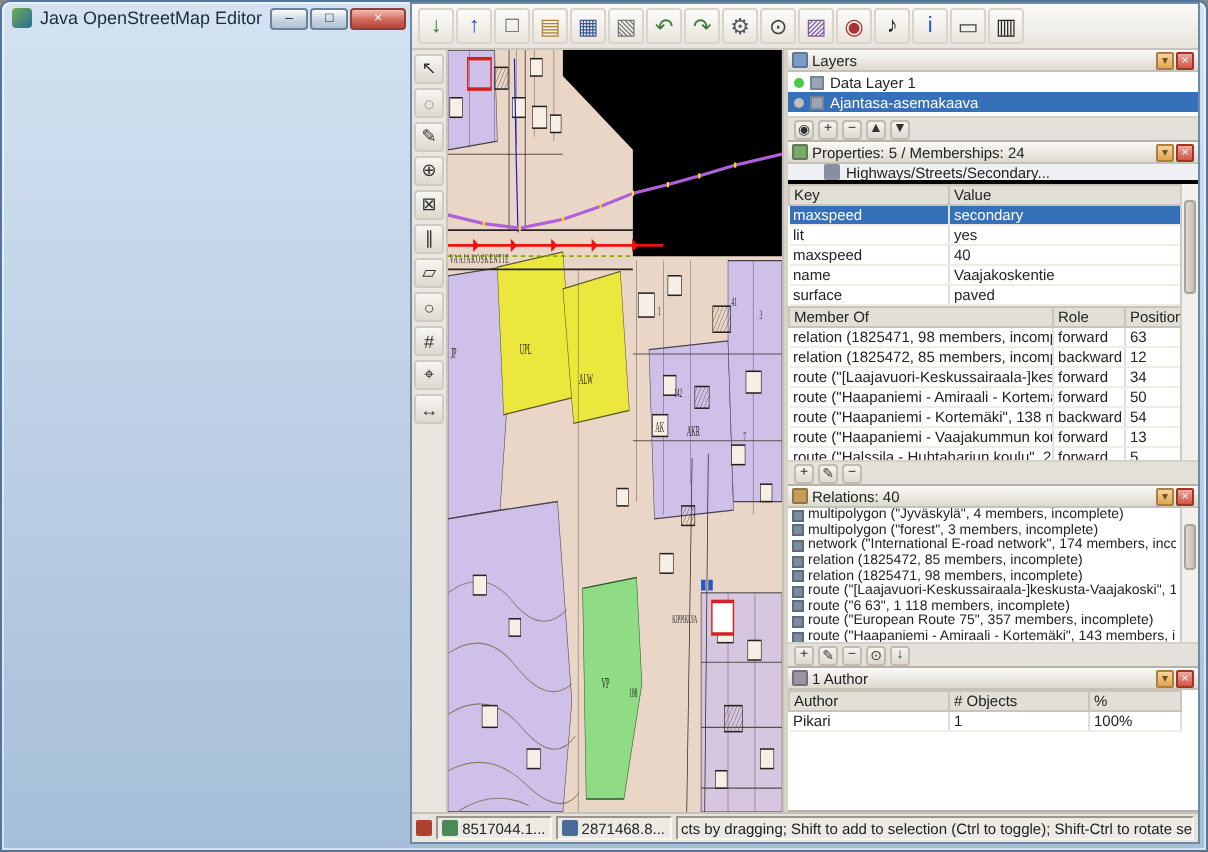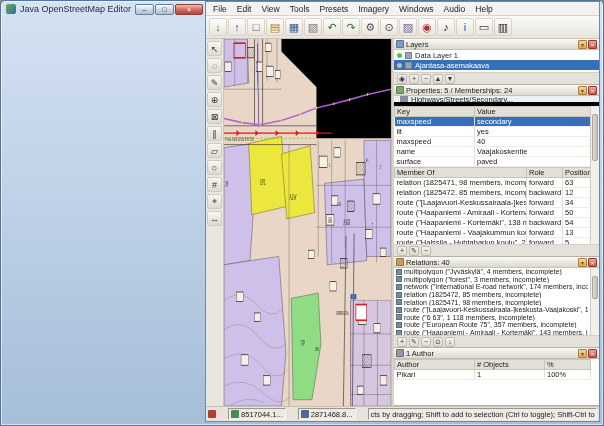--- a/index.html
+++ b/index.html
@@ -33,68 +33,56 @@
 .mini{width:9px;height:9px;font-size:6px;line-height:8px;text-align:center;background:linear-gradient(#f6d59e,#dfa64e);border:1px solid #ae7e3e;border-radius:1px;color:#6f5220}
 .mini.red{background:linear-gradient(#efa69e,#cf5646);border-color:#9e3626;color:#fff}
 .layerlist{flex:1;background:#fff}
 .layerrow{height:10px;display:flex;align-items:center;gap:3px;padding:0 3px;white-space:nowrap;overflow:hidden}
 .layerrow.sel{background:#3670b8;color:#fff}
 .led{width:5px;height:5px;border-radius:50%;background:#c2beb4;flex:none}
 .layerrow.active .led{background:#44cc44}
 .lico{width:7px;height:7px;background:#9aa6b8;border:1px solid #78848f;flex:none}
 .ptools{height:12px;flex:none;display:flex;align-items:center;gap:2px;padding:0 3px;border-top:1px solid #d5d1c7;background:#e4e1da}
 .ptool{width:10px;height:10px;display:flex;align-items:center;justify-content:center;font-size:7px;border:1px solid #c0bcb2;background:linear-gradient(#f6f4ef,#ddd9cf);border-radius:2px;color:#333}
-.presetrow{height:10px;flex:none;display:flex;align-items:center;gap:3px;padding:0 6px;background:#eef0f4;border-bottom:4px solid #000000;white-space:nowrap;overflow:hidden}
+.presetrow{height:10px;flex:none;display:flex;align-items:center;gap:3px;padding:0 18px;background:#eef0f4;border-bottom:2px solid #000000;white-space:nowrap;overflow:hidden}
 .pre-ic{width:8px;height:8px;background:#8890a0;border-radius:1px;flex:none}
 .pbody{flex:1;position:relative;background:#fff;overflow:hidden}
 table{border-collapse:collapse;table-layout:fixed;width:196px;font-size:7.5px}
 th{background:#e2dfd7;border:1px solid #c8c4ba;font-weight:normal;text-align:left;padding:0 2px;height:9px;overflow:hidden;white-space:nowrap}
 td{border-right:1px solid #e3dfd6;border-bottom:1px solid #efede6;padding:0 2px;height:8.5px;overflow:hidden;white-space:nowrap;background:#fff}
 tr.sel td{background:#3670b8;color:#fff}
 .c-key{width:80px}.c-val{width:116px}
 .c-mem{width:132px}.c-role{width:36px}.c-pos{width:28px}
 .c-auth{width:80px}.c-obj{width:70px}.c-pct{width:46px}
 .vscroll{position:absolute;top:0;right:0;bottom:0;width:9px;background:#f2f0ea;border-left:1px solid #d0ccc2}
 .vthumb{margin:8px 1px 0;height:34%;background:linear-gradient(90deg,#dedad0,#c4c0b6);border:1px solid #a8a49a;border-radius:2px}
 .rellist{flex:1;background:#fff;overflow:hidden;margin-right:9px}
 .relrow{height:7.6px;display:flex;align-items:center;gap:2px;padding:0 2px;white-space:nowrap;overflow:hidden;font-size:7px}
 .rico{flex:none;width:6px;height:6px;background:#7a8c9e;border:1px solid #5a6a7a}
 .rtext{overflow:hidden;white-space:nowrap}
-.statusbar{height:15px;flex:none;display:flex;align-items:center;gap:12px;background:#e6e3dc;border-top:1px solid #c5c1b7;padding:1px 2px;font-size:7.5px;color:#222;overflow:hidden}
+.statusbar{height:15px;flex:none;display:flex;align-items:center;gap:2px;background:#e6e3dc;border-top:1px solid #c5c1b7;padding:1px 2px;font-size:7.5px;color:#222;overflow:hidden}
 .sseg{height:12px;display:flex;align-items:center;gap:2px;border:1px solid;border-color:#9a968c #f8f6f2 #f8f6f2 #9a968c;padding:0 2px;background:#edeae3;white-space:nowrap;overflow:hidden;flex:none}
 .sseg.grow{flex:1;min-width:0}
 .sico{width:8px;height:8px;flex:none;border-radius:1px}
 </style>
 </head>
 <body>
 
 <div class="window">
   <div class="titlebar">
     <span class="appicon"></span>
     <span class="wintitle">Java OpenStreetMap Editor</span>
     <span class="winbtns">
       <span class="winbtn">–</span>
       <span class="winbtn">□</span>
       <span class="winbtn close">×</span>
     </span>
   </div>
   <div class="client">
 
-    <div class="menubar">
-
-    <span class="menuitem">File</span>
-        <span class="menuitem">Edit</span>
-        <span class="menuitem">View</span>
-        <span class="menuitem">Tools</span>
-        <span class="menuitem">Presets</span>
-        <span class="menuitem">Imagery</span>
-        <span class="menuitem">Windows</span>
-        <span class="menuitem">Audio</span>
-        <span class="menuitem">Help</span>
-      </div>
 
     <div class="toolbar">
 
     <span class="ticon" style="color: rgb(42, 138, 42);">↓</span>
         <span class="ticon" style="color: rgb(34, 85, 204);">↑</span>
         <span class="ticon" style="color: rgb(85, 85, 85);">□</span>
         <span class="ticon" style="color: rgb(176, 128, 48);">▤</span>
         <span class="ticon" style="color: rgb(58, 90, 154);">▦</span>
         <span class="ticon" style="color: rgb(119, 119, 119);">▧</span>
         <span class="ticon" style="color: rgb(58, 122, 58);">↶</span>

